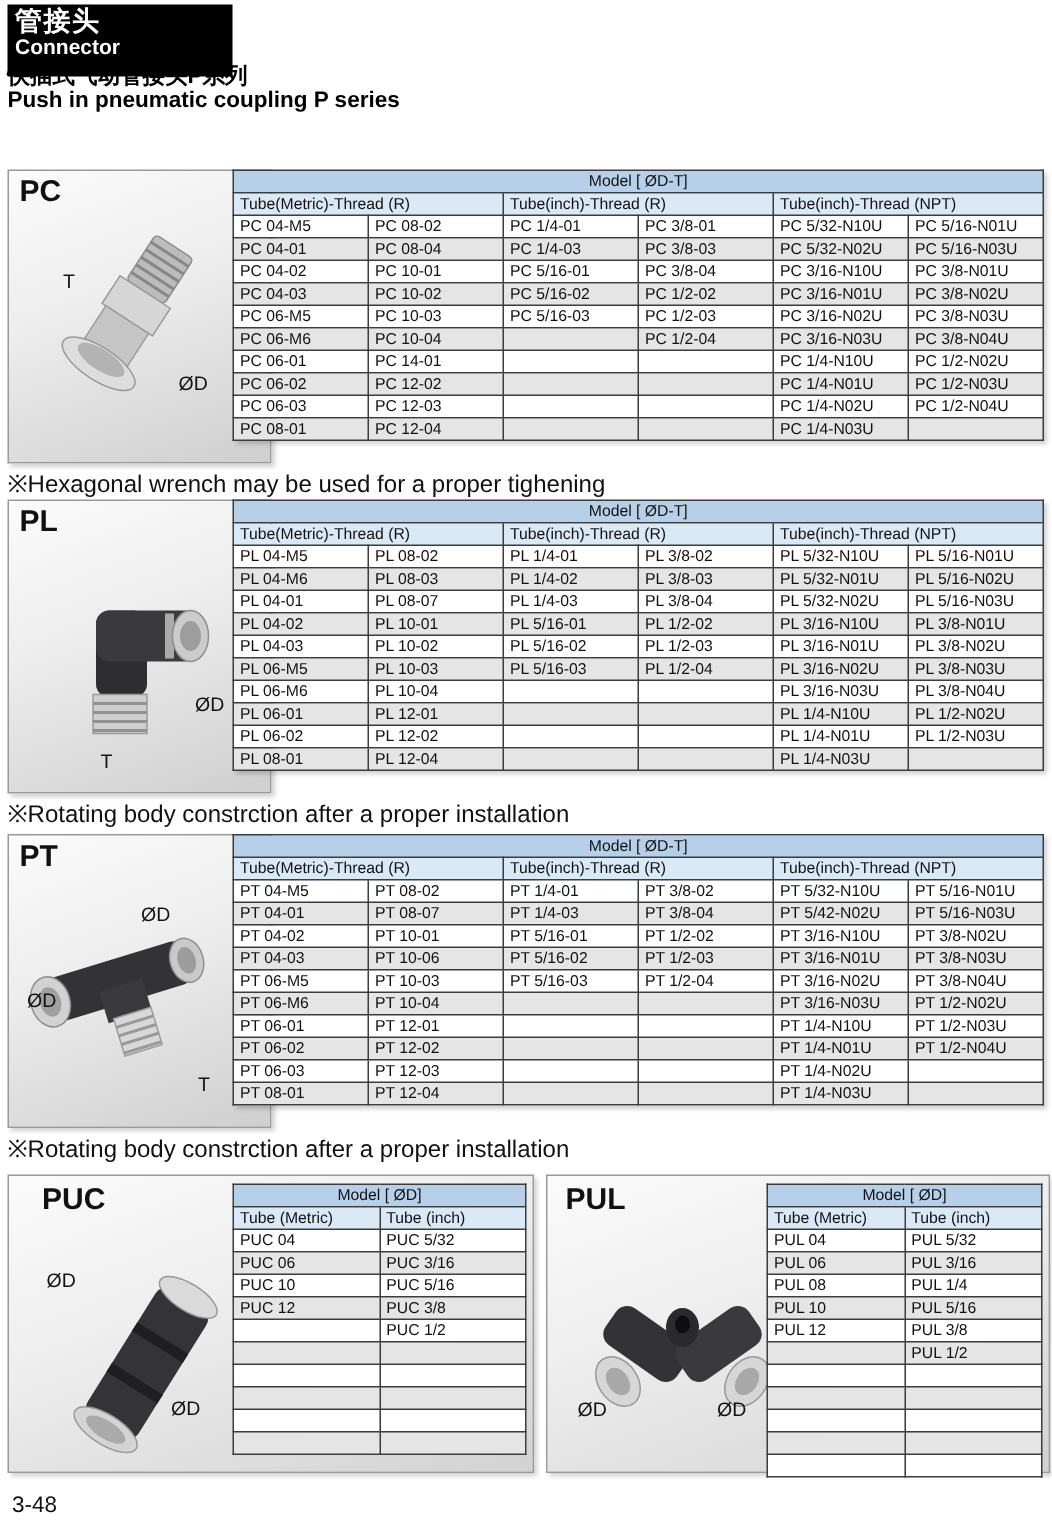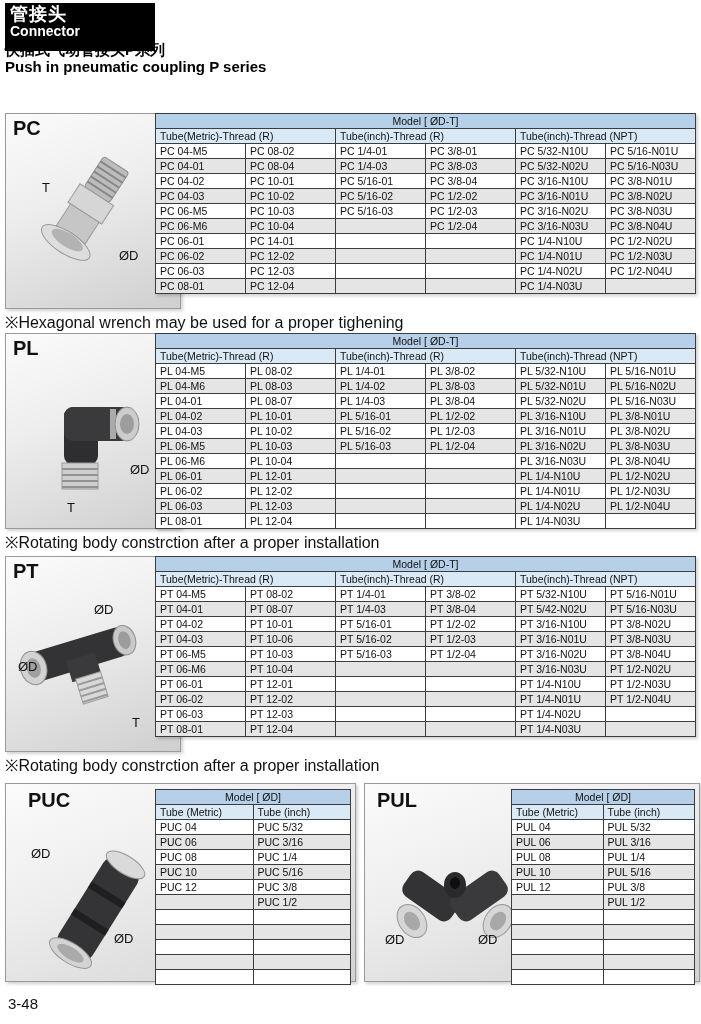--- a/index.html
+++ b/index.html
@@ -283,28 +283,20 @@
               <td>PL 1/4-N10U</td>
               <td>PL 1/2-N02U</td>
             </tr>
             <tr>
               <td>PL 06-02</td>
               <td>PL 12-02</td>
               <td></td>
               <td></td>
               <td>PL 1/4-N01U</td>
               <td>PL 1/2-N03U</td>
-            </tr>
-            <tr>
-              <td>PL 06-03</td>
-              <td>PL 12-03</td>
-              <td></td>
-              <td></td>
-              <td>PL 1/4-N02U</td>
-              <td>PL 1/2-N04U</td>
             </tr>
             <tr>
               <td>PL 08-01</td>
               <td>PL 12-04</td>
               <td></td>
               <td></td>
               <td>PL 1/4-N03U</td>
               <td></td>
             </tr>
           </tbody>
@@ -471,24 +463,20 @@
         <tbody>
             <tr>
               <td>PUC 04</td>
               <td>PUC 5/32</td>
             </tr>
             <tr>
               <td>PUC 06</td>
               <td>PUC 3/16</td>
             </tr>
             <tr>
-              <td>PUC 08</td>
-              <td>PUC 1/4</td>
-            </tr>
-            <tr>
               <td>PUC 10</td>
               <td>PUC 5/16</td>
             </tr>
             <tr>
               <td>PUC 12</td>
               <td>PUC 3/8</td>
             </tr>
             <tr>
               <td></td>
               <td>PUC 1/2</td>

